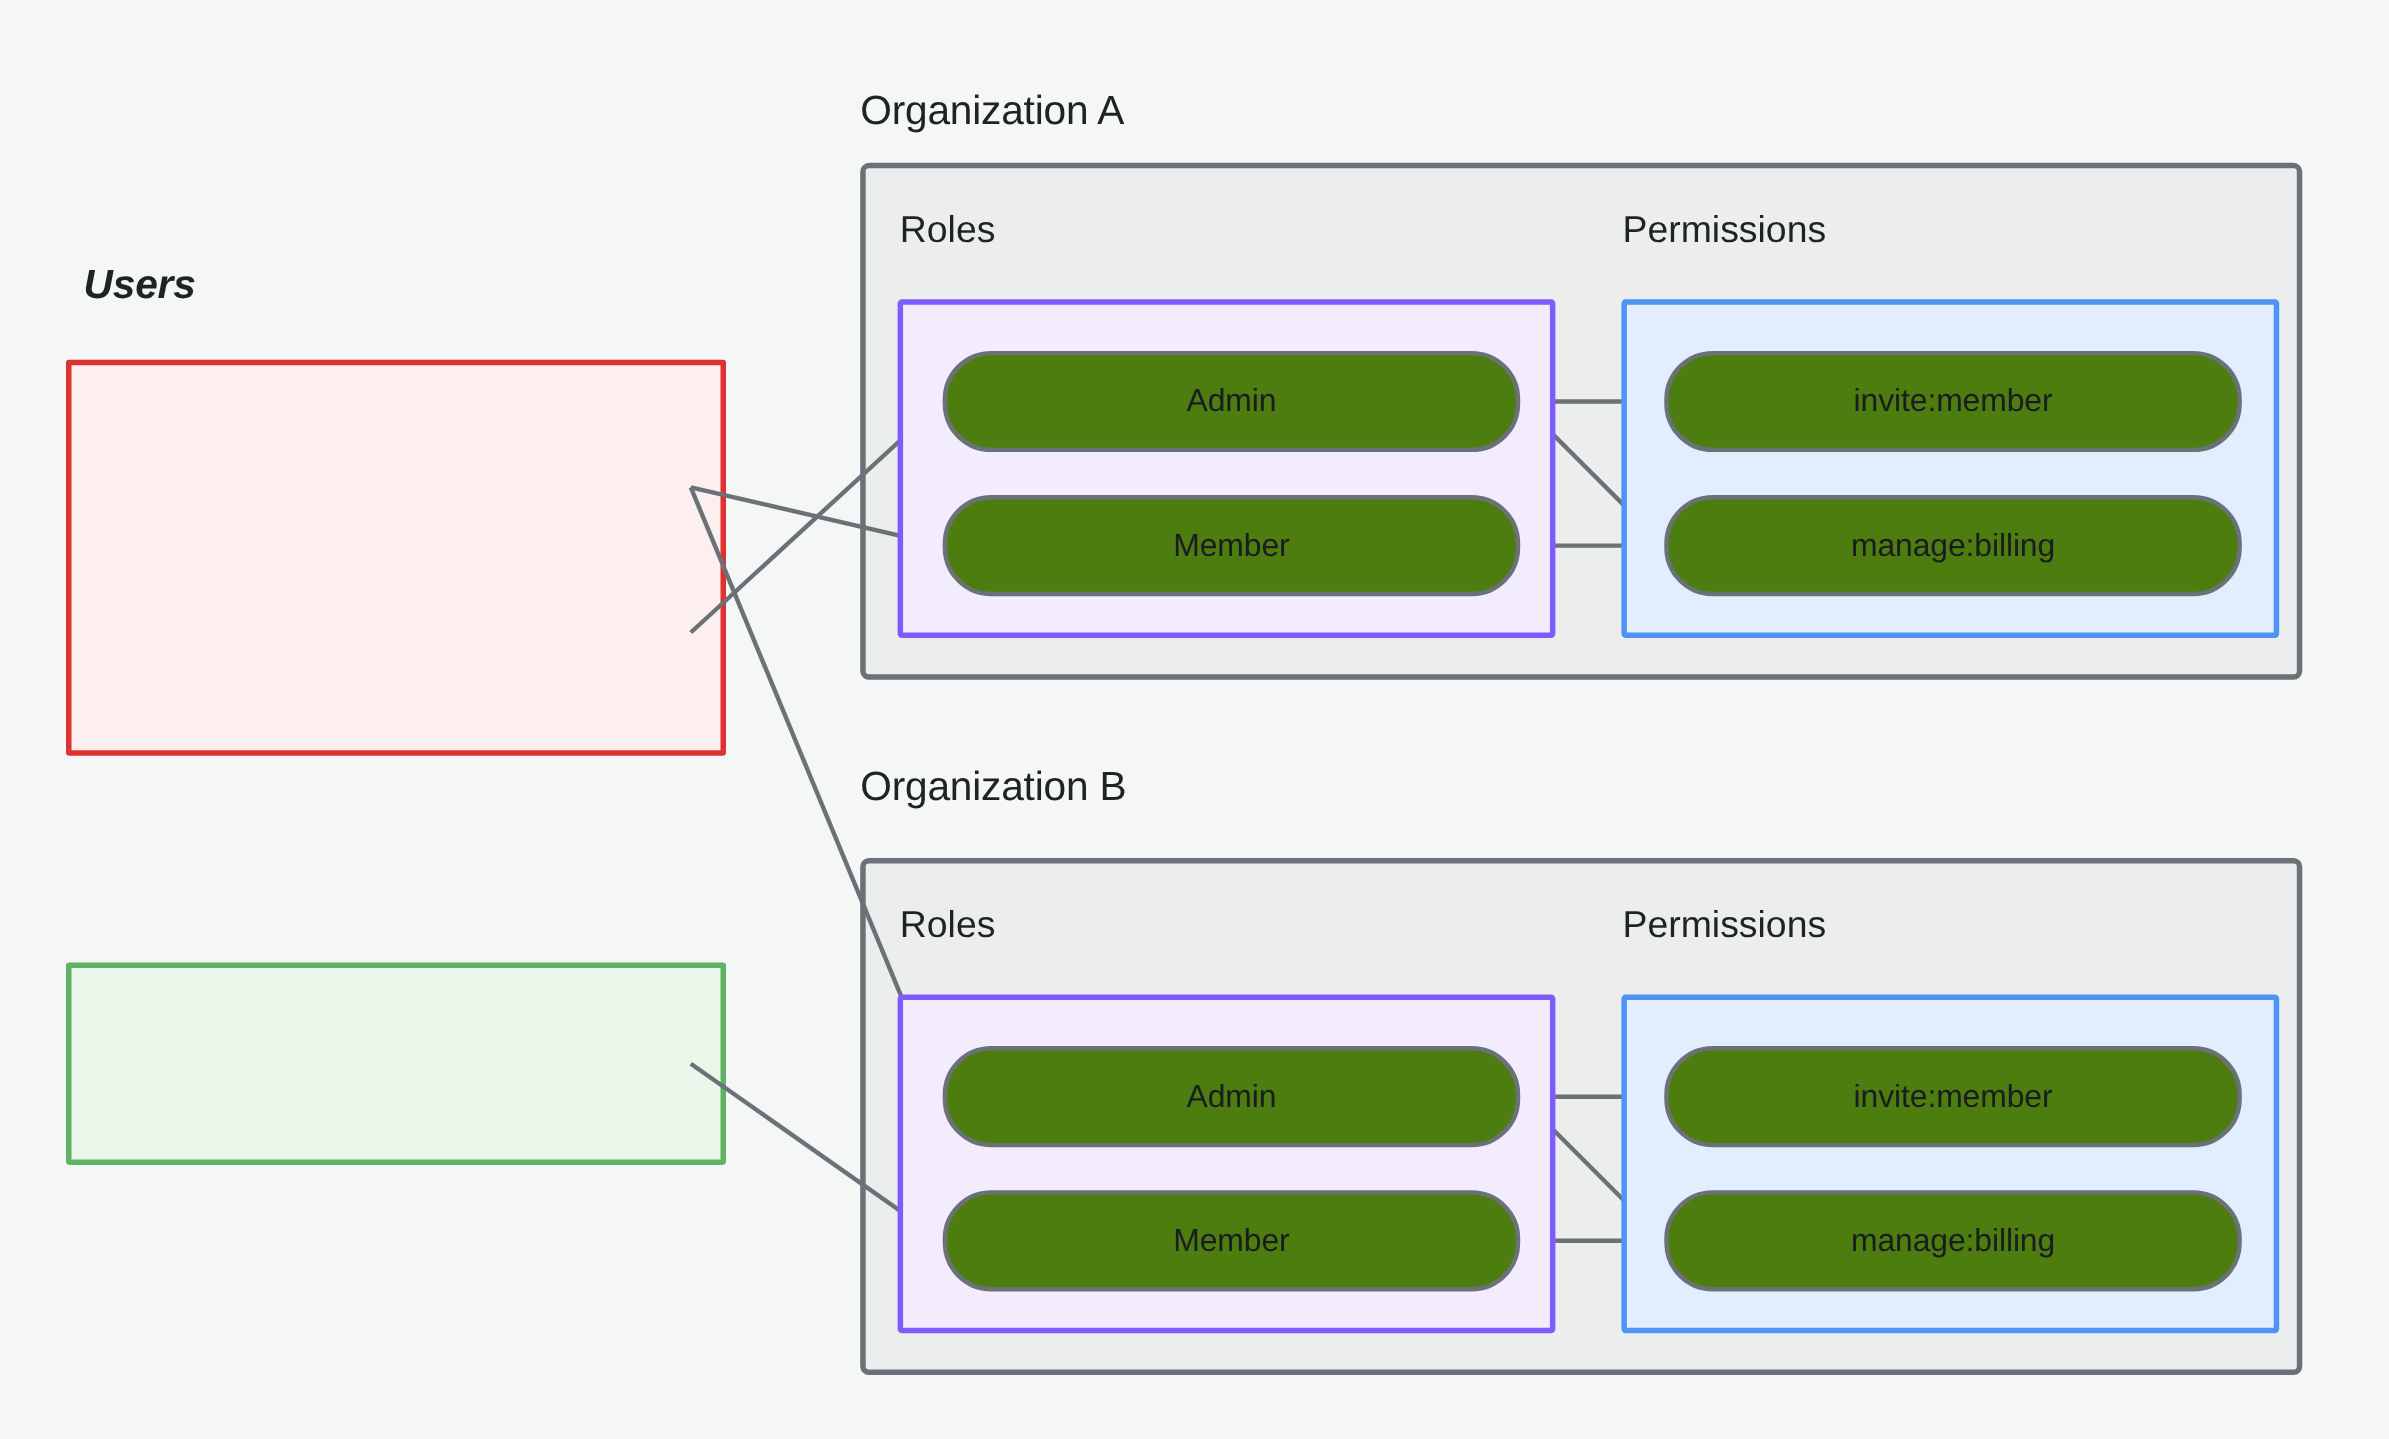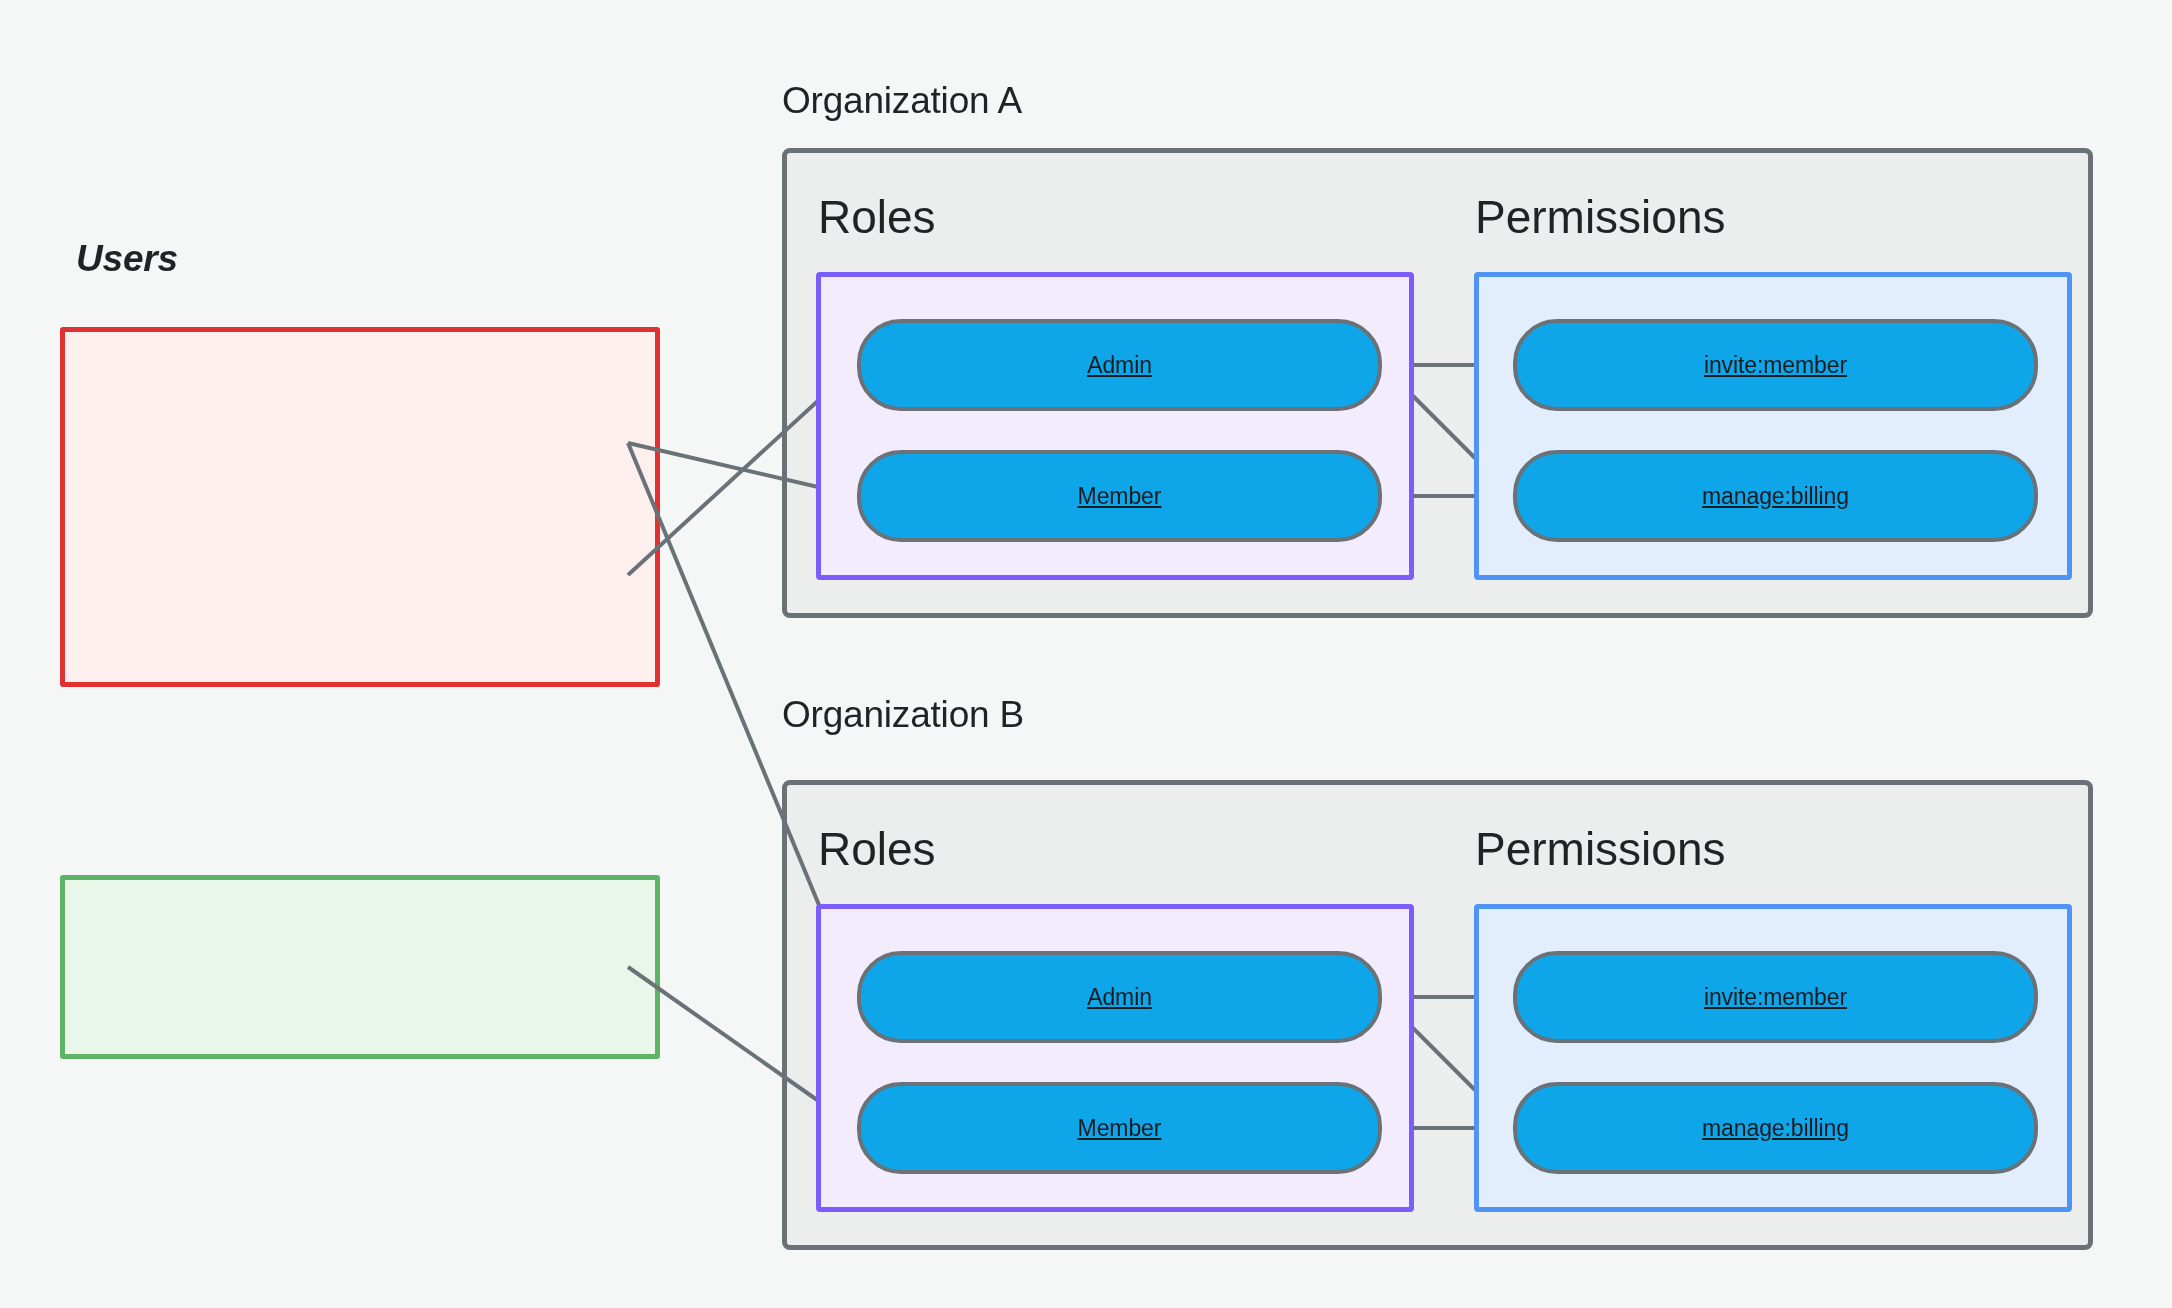--- a/index.html
+++ b/index.html
@@ -43,21 +43,21 @@
     position: absolute;
     font-size: 37px;
     font-weight: 400;
     color: #1f2326;
     letter-spacing: -0.2px;
     white-space: nowrap;
     z-index: 4;
   }
   .section-title {
     position: absolute;
-    font-size: 46px;
+    font-size: 34px;
     font-weight: 400;
     color: #1f2326;
     white-space: nowrap;
     z-index: 7;
   }
   
   .box {
     position: absolute;
     box-sizing: border-box;
     z-index: 3;
@@ -87,32 +87,31 @@
   .box-perms {
     background: #e2eefd;
     border: 5px solid #4d94f5;
     border-radius: 4px;
     z-index: 6;
   }
   
   .pill {
     position: absolute;
     box-sizing: border-box;
-    background: #0ea5e9;
+    background: #4d7c0f;
     border: 4px solid #6a7278;
     border-radius: 44px;
     display: flex;
     align-items: center;
     justify-content: center;
-    font-size: 23px;
+    font-size: 29px;
     color: #1a1d20;
     letter-spacing: -0.1px;
     white-space: nowrap;
     z-index: 8;
-    text-decoration: underline;
   }
 </style>
 </head>
 <body>
 
 <div id="canvas">
 
   <svg id="edge-layer" viewBox="0 0 2172 1308" xmlns="http://www.w3.org/2000/svg">
     <g fill="none" stroke="#6a7278" stroke-width="4">
 

